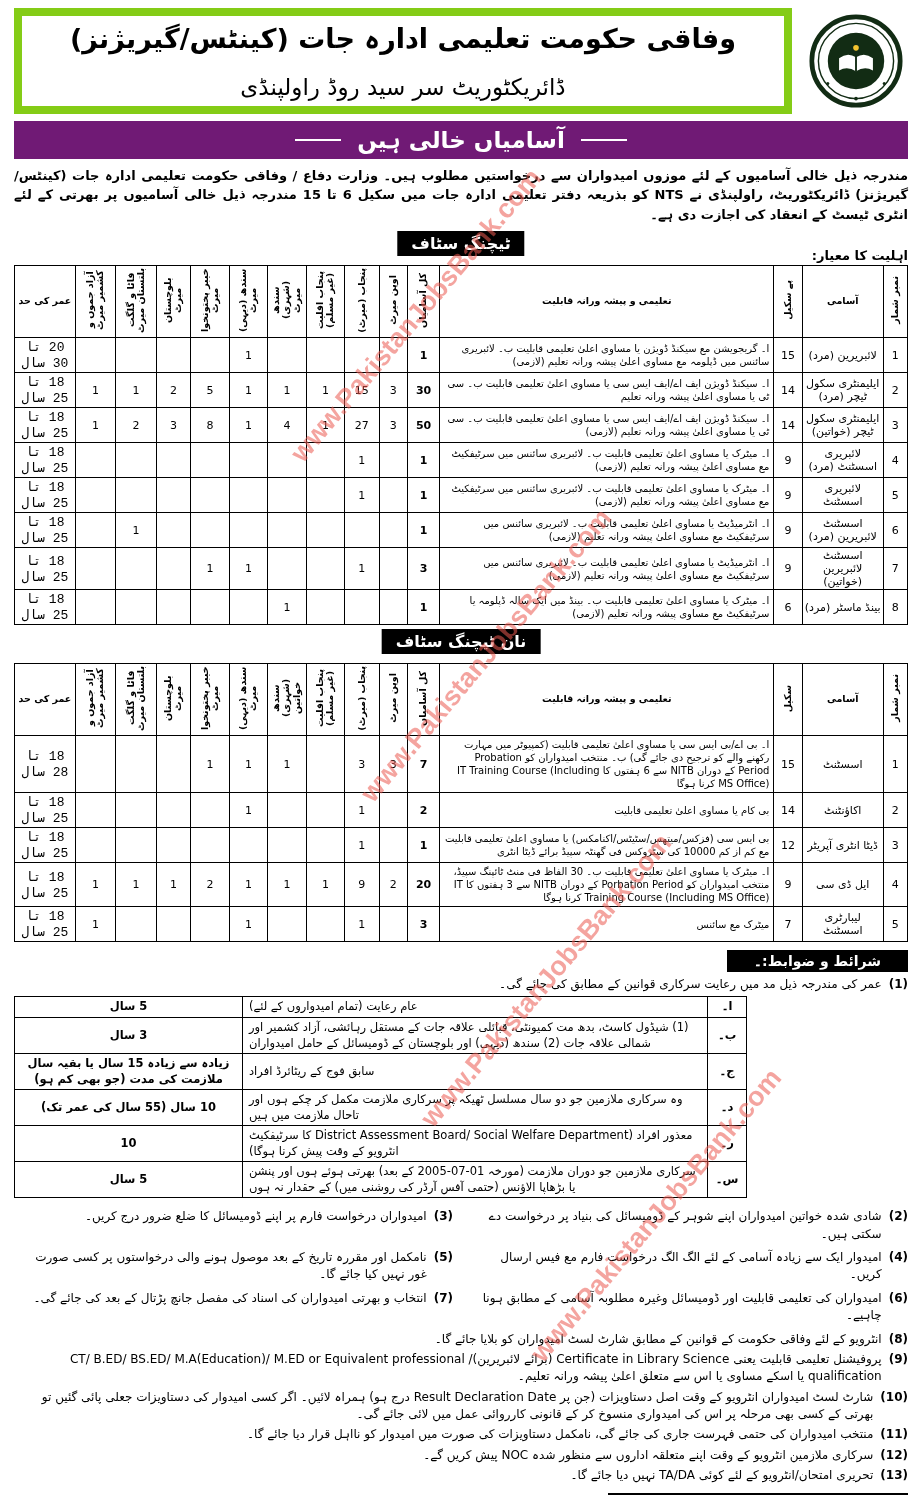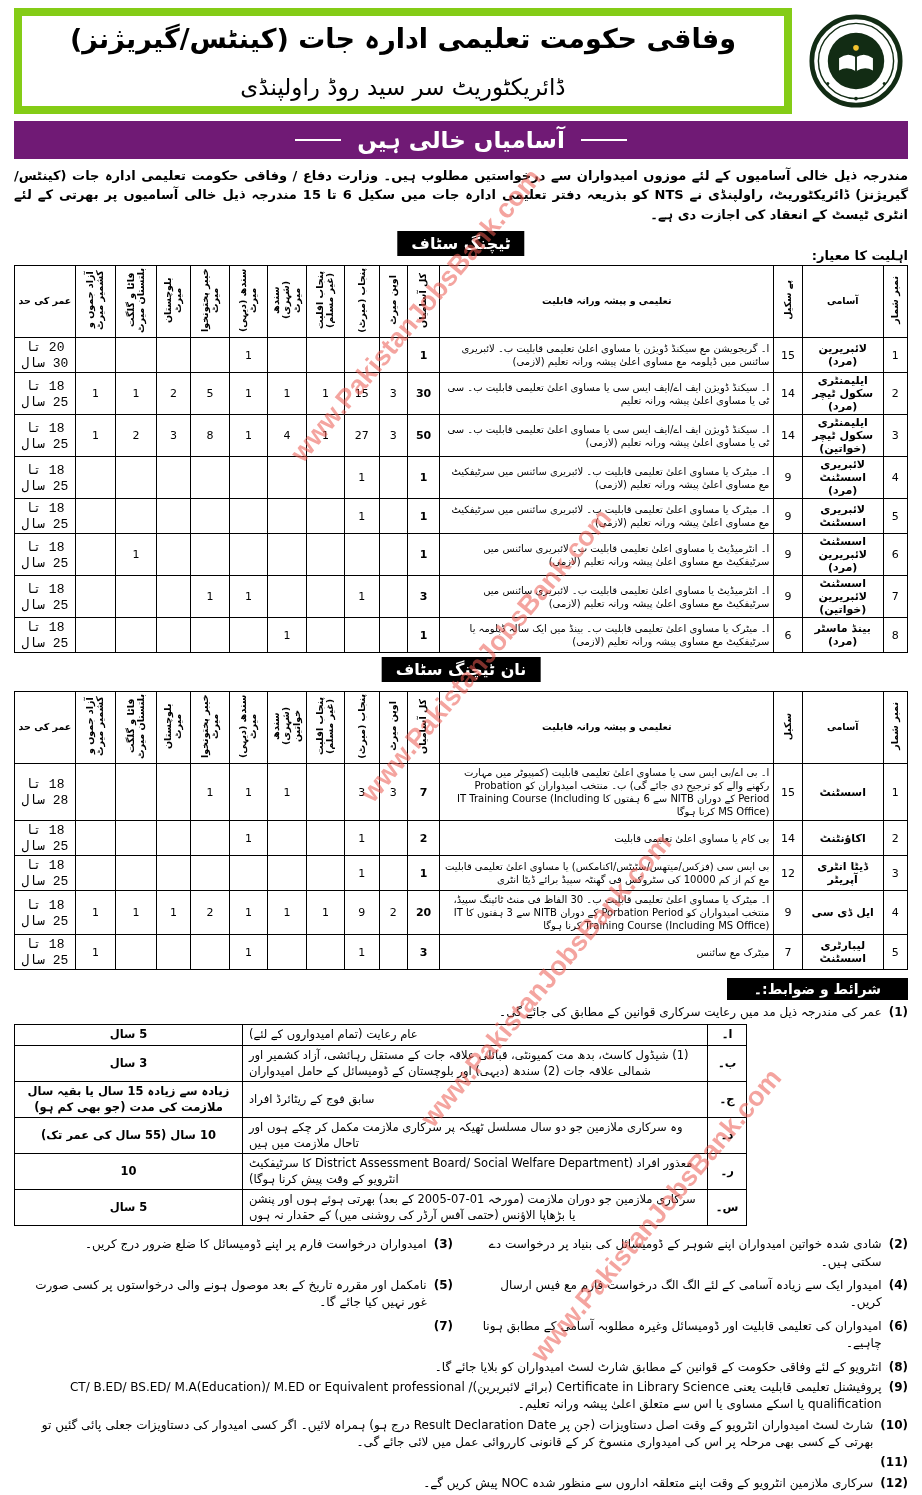--- a/index.html
+++ b/index.html
@@ -21,21 +21,21 @@
   
   table.jobs{width:100%;border-collapse:collapse;direction:rtl;table-layout:fixed;}
   .jobs th,.jobs td{border:1px solid #000;text-align:center;vertical-align:middle;padding:1px 2px;box-sizing:border-box;}
   .jobs th{font-weight:bold;font-size:9.5px;height:70px;line-height:1.15;}
   .jobs td{font-size:11px;}
   .vh{display:inline-block;writing-mode:vertical-rl;transform:rotate(180deg);max-height:66px;line-height:1.1;}
   .c0{width:24px}.c1{width:80px}.c2{width:28px}.c3{width:330px}.c4{width:32px}.c5{width:28px}
   .c6{width:34px}.c7{width:38px}.c8{width:38px}.c9{width:38px}.c10{width:38px}.c11{width:34px}
   .c12{width:40px}.c13{width:40px}.c14{width:60px}
   td.c3{text-align:right;font-size:10px;line-height:1.3;padding:2px 4px;}
-  td.c1{font-weight:bold;margin-left:9px;}
+  td.c1{font-weight:normal;margin-left:9px;}
   td.c4{font-weight:bold;}
   td.c14{font-size:13px;font-family:Liberation Mono, monospace;}
   
   .r-banner-row{text-align:right;margin:8px 0 4px;}
   .r-banner{display:inline-block;background:#000;color:#fff;font-weight:bold;font-size:14px;padding:3px 27px;direction:rtl;}
   
   .term{direction:rtl;display:flex;gap:7px;font-size:12px;line-height:1.45;margin:3px 0;text-align:right;}
   .term .no{font-weight:bold;white-space:nowrap;}
   table.age{border-collapse:collapse;direction:rtl;width:82%;margin:3px 0 7px 0;}
   .age td{border:1px solid #000;font-size:11.5px;padding:2px 6px;text-align:left;line-height:1.35;}
@@ -425,37 +425,39 @@
       <div class="term">
         <span class="no">(5)</span>
         <span>نامکمل اور مقررہ تاریخ کے بعد موصول ہونے والی درخواستوں پر کسی صورت غور نہیں کیا جائے گا۔</span>
       </div>
       <div class="term">
         <span class="no">(6)</span>
         <span>امیدواران کی تعلیمی قابلیت اور ڈومیسائل وغیرہ مطلوبہ آسامی کے مطابق ہونا چاہیے۔</span>
       </div>
       <div class="term">
         <span class="no">(7)</span>
+        <span>انتخاب و بھرتی امیدواران کی اسناد کی مفصل جانچ پڑتال کے بعد کی جائے گی۔</span>
       </div>
     </div>
   <div id="terms-rest">
       <div class="term">
         <span class="no">(8)</span>
         <span>انٹرویو کے لئے وفاقی حکومت کے قوانین کے مطابق شارٹ لسٹ امیدواران کو بلایا جائے گا۔</span>
       </div>
       <div class="term">
         <span class="no">(9)</span>
         <span>پروفیشنل تعلیمی قابلیت یعنی Certificate in Library Science (برائے لائبریرین)/ CT/ B.ED/ BS.ED/ M.A(Education)/ M.ED or Equivalent professional qualification یا اسکے مساوی یا اس سے متعلق اعلیٰ پیشہ ورانہ تعلیم۔</span>
       </div>
       <div class="term">
         <span class="no">(10)</span>
         <span>شارٹ لسٹ امیدواران انٹرویو کے وقت اصل دستاویزات (جن پر Result Declaration Date درج ہو) ہمراہ لائیں۔ اگر کسی امیدوار کی دستاویزات جعلی پائی گئیں تو بھرتی کے کسی بھی مرحلہ پر اس کی امیدواری منسوخ کر کے قانونی کارروائی عمل میں لائی جائے گی۔</span>
       </div>
       <div class="term">
         <span class="no">(11)</span>
+        <span>منتخب امیدواران کی حتمی فہرست جاری کی جائے گی، نامکمل دستاویزات کی صورت میں امیدوار کو نااہل قرار دیا جائے گا۔</span>
       </div>
       <div class="term">
         <span class="no">(12)</span>
         <span>سرکاری ملازمین انٹرویو کے وقت اپنے متعلقہ اداروں سے منظور شدہ NOC پیش کریں گے۔</span>
       </div>
       <div class="term">
         <span class="no">(13)</span>
         <span>تحریری امتحان/انٹرویو کے لئے کوئی TA/DA نہیں دیا جائے گا۔</span>
       </div>
     </div>

